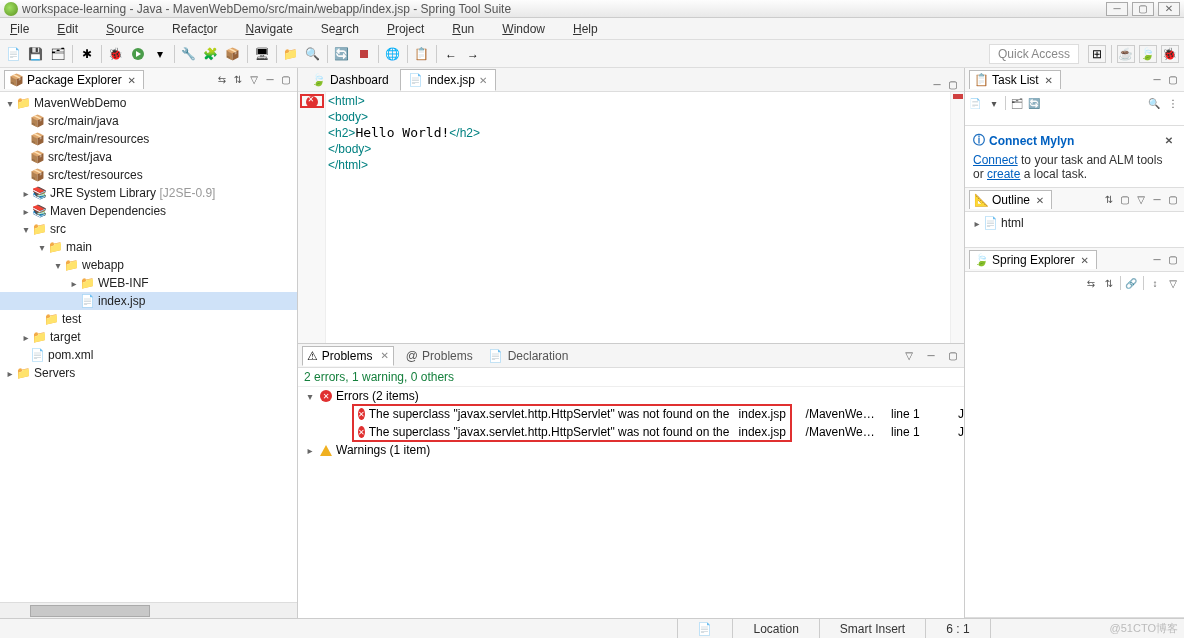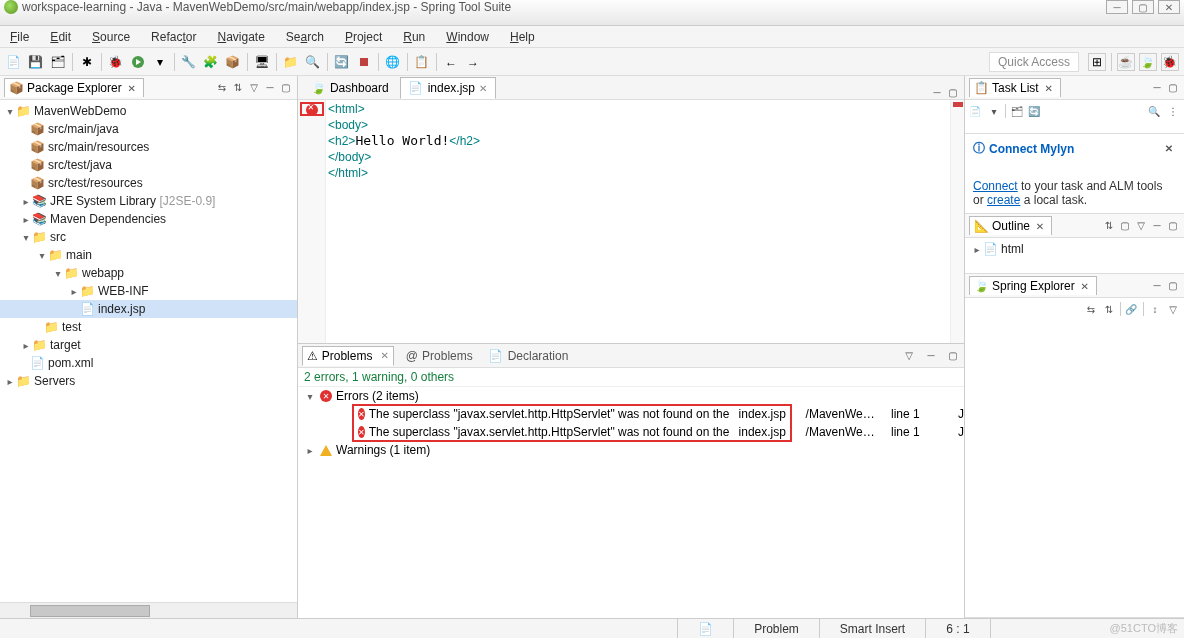--- a/index.html
+++ b/index.html
@@ -1,23 +1,23 @@
 <!DOCTYPE html>
 <html><head>
 <meta charset="utf-8">
 <style>
 * { box-sizing: border-box; margin: 0; padding: 0; font-family: "Segoe UI", Tahoma, sans-serif; font-size: 12px; }
 body { background: #f0f0f0; width: 1184px; height: 638px; overflow: hidden; display: flex; flex-direction: column; }
-.titlebar { height: 26px; background: linear-gradient(#fdfdfd,#e8e8e8); border-bottom: 1px solid #ccc; display: flex; padding: 0 4px; color: #555; }
+.titlebar { height: 18px; background: linear-gradient(#fdfdfd,#e8e8e8); border-bottom: 1px solid #ccc; display: flex; align-items: center; padding: 0 4px; color: #555; }
 .titlebar .icon { width: 14px; height: 14px; background: radial-gradient(circle at 40% 40%, #a0e060, #5a9020); border-radius: 50%; margin-right: 4px; }
 .titlebar-title { flex: 1; }
 .win-btns { display: flex; gap: 4px; }
 .win-btn { width: 22px; height: 14px; border: 1px solid #aaa; background: #f5f5f5; display: flex; align-items: center; justify-content: center; color: #666; font-size: 10px; cursor: pointer; }
 
-.menubar { height: 22px; background: #f5f5f5; border-bottom: 1px solid #ddd; display: flex; align-items: center; padding: 0 4px; gap: 9px; }
+.menubar { height: 22px; background: #f5f5f5; border-bottom: 1px solid #ddd; display: flex; align-items: center; padding: 0 4px; gap: 16px; }
 .menubar span { padding: 2px 6px; color: #333; cursor: pointer; }
 .menubar span u { text-decoration: underline; }
 
 .toolbar { height: 28px; background: #f5f5f5; border-bottom: 1px solid #ddd; display: flex; align-items: center; padding: 2px 4px; gap: 2px; }
 .tb-btn { width: 20px; height: 20px; display: flex; align-items: center; justify-content: center; cursor: pointer; border-radius: 2px; }
 .tb-sep { width: 1px; height: 18px; background: #ccc; margin: 0 2px; }
 .tb-spacer { flex: 1; }
 .quick-access { color: #888; padding: 2px 8px; border: 1px solid #ddd; background: #fff; margin-right: 6px; }
 .persp-btn { width: 18px; height: 18px; border: 1px solid #ccc; margin: 0 1px; display: flex; align-items: center; justify-content: center; }
 
@@ -77,21 +77,21 @@
 .prob-row .desc { display: flex; align-items: center; gap: 4px; }
 .prob-group { display: flex; align-items: center; gap: 4px; height: 18px; padding-left: 6px; }
 .err-icon { width: 12px; height: 12px; background: #e03030; border-radius: 50%; display: inline-flex; align-items: center; justify-content: center; color: #fff; font-size: 8px; }
 .warn-icon { width: 0; height: 0; border-left: 6px solid transparent; border-right: 6px solid transparent; border-bottom: 11px solid #f0b020; display: inline-block; }
 .prob-highlight { position: absolute; border: 2px solid #e03030; pointer-events: none; }
 
 .right-view { border-bottom: 1px solid #ddd; display: flex; flex-direction: column; }
 .info-panel { padding: 6px 8px; }
 .info-panel .title { color: #0060c0; font-weight: bold; display: flex; align-items: center; gap: 4px; }
 .info-panel a { color: #0060c0; text-decoration: underline; cursor: pointer; }
-.info-panel .body-txt { color: #333; margin-top: 22px; }
+.info-panel .body-txt { color: #333; margin-top: 4px; }
 
 .statusbar { height: 20px; background: #f5f5f5; border-top: 1px solid #ccc; display: flex; align-items: center; }
 .statusbar .cell { border-left: 1px solid #ccc; padding: 0 20px; color: #333; height: 100%; display: flex; align-items: center; }
 .statusbar .lead { flex: 1; }
 .watermark { color: #bbb; font-size: 11px; padding-right: 6px; }
 
 .svc { width: 14px; height: 14px; }
 </style>
 </head>
 <body>
@@ -427,18 +427,18 @@
         <div class="mini-btn">↕</div>
         <div class="mini-btn">▽</div>
       </div>
     </div>
   </div>
 </div>
 
 <div class="statusbar">
   <div class="lead"></div>
   <div class="cell">📄</div>
-  <div class="cell">Problem</div>
+  <div class="cell">Location</div>
   <div class="cell">Smart Insert</div>
   <div class="cell">6 : 1</div>
   <div class="cell" style="width:120px"></div>
   <div class="watermark">@51CTO博客</div>
 </div>
 
 </body></html>

